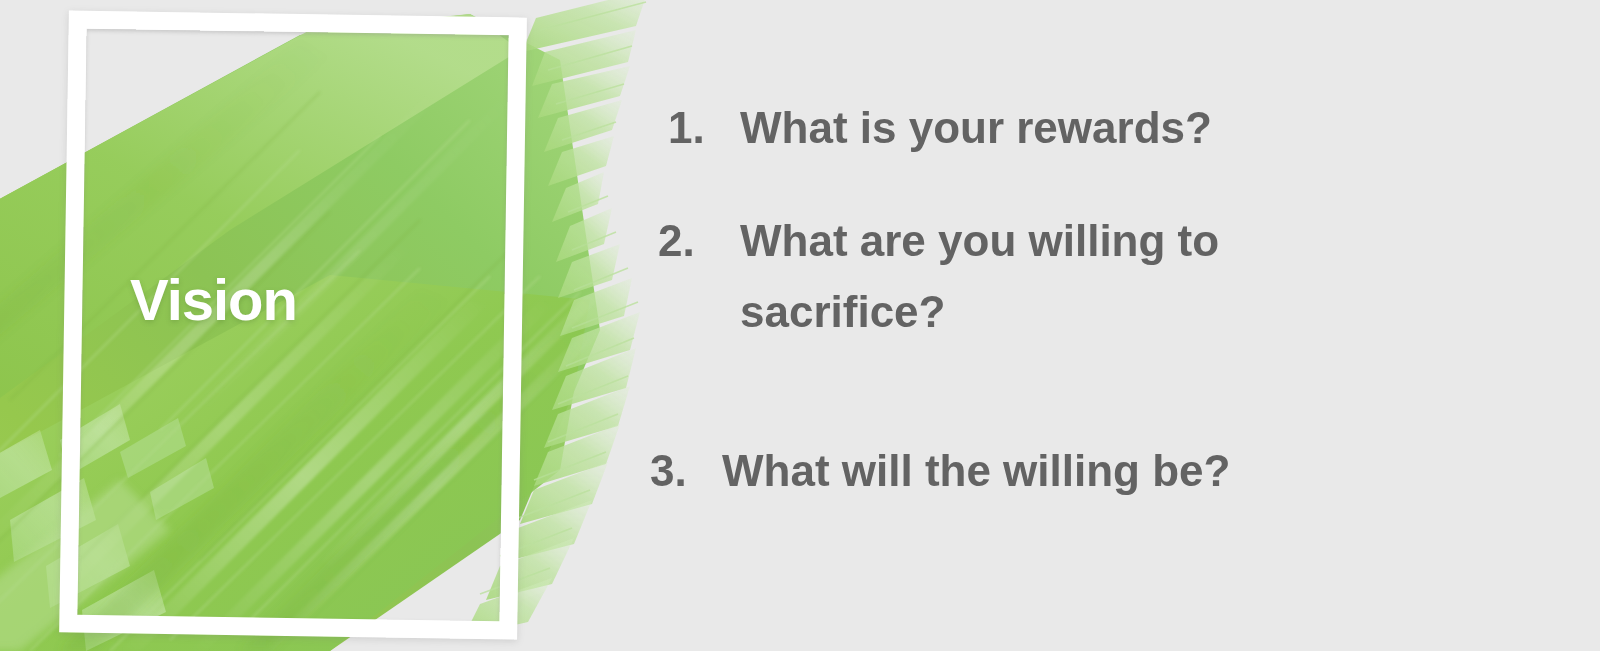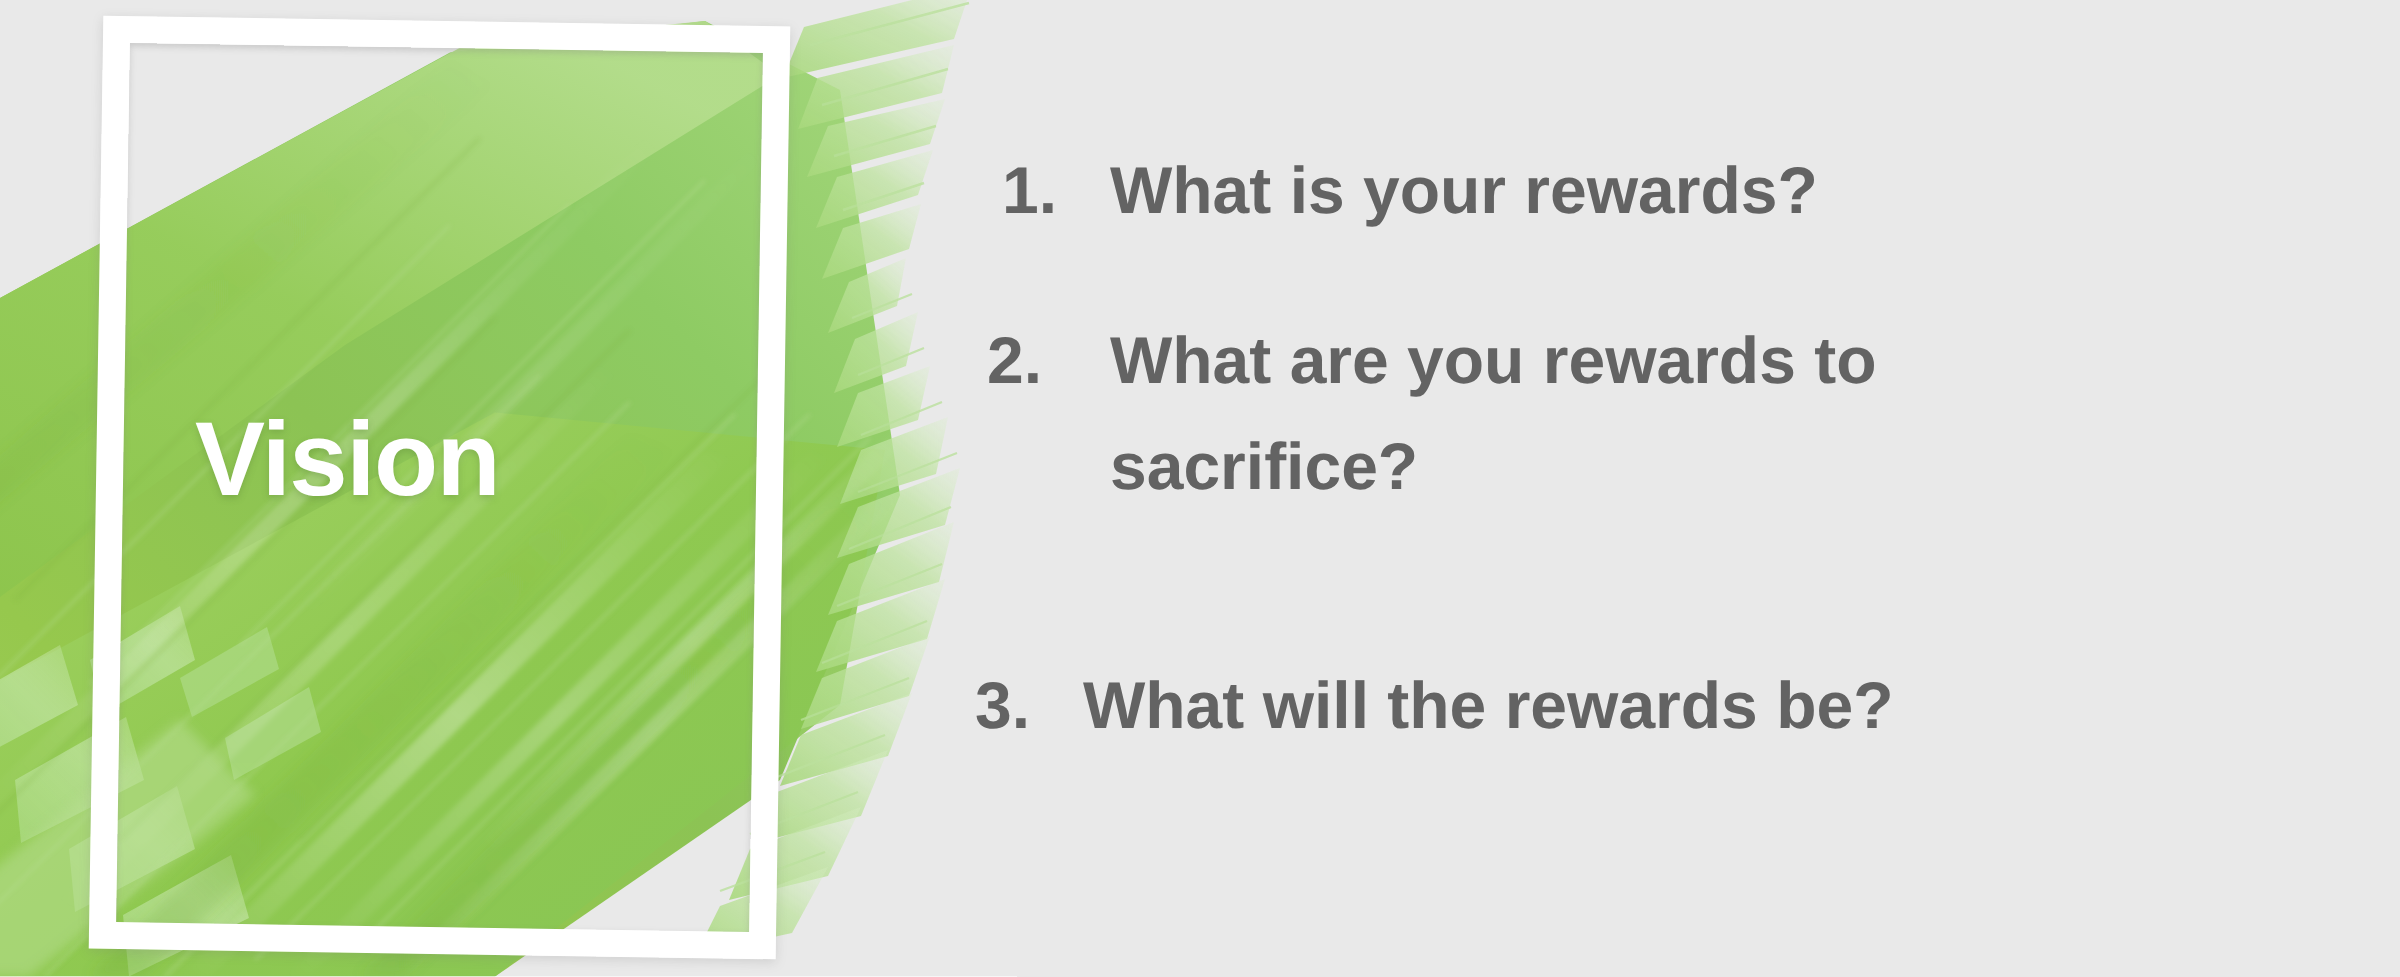--- a/index.html
+++ b/index.html
@@ -53,21 +53,21 @@
     position: absolute;
     inset: 0;
     box-shadow: inset 0 2px 4px rgba(130,130,130,0.30);
   }
 
   
   .vision-word {
     position: absolute;
     left: 130px;
     top: 271px;
-    font-size: 70px;
+    font-size: 58px;
     font-weight: bold;
     color: #ffffff;
     letter-spacing: -1px;
     line-height: 1;
     text-shadow: 0 2px 5px rgba(80,120,50,0.30);
     white-space: nowrap;
   }
 
   
   .questions {
@@ -270,23 +270,23 @@
 
   <div class="questions">
 
     <div class="q-row r1">
       <span class="q-num">1.</span>
       <span class="q-text">What is your rewards?</span>
     </div>
 
     <div class="q-row r2">
       <span class="q-num">2.</span>
-      <span class="q-text">What are you rewards to
+      <span class="q-text">What are you willing to
 sacrifice?</span>
     </div>
 
     <div class="q-row r3">
       <span class="q-num">3.</span>
-      <span class="q-text">What will the rewards be?</span>
+      <span class="q-text">What will the willing be?</span>
     </div>
 
   </div>
 </div>
 
 </body></html>

